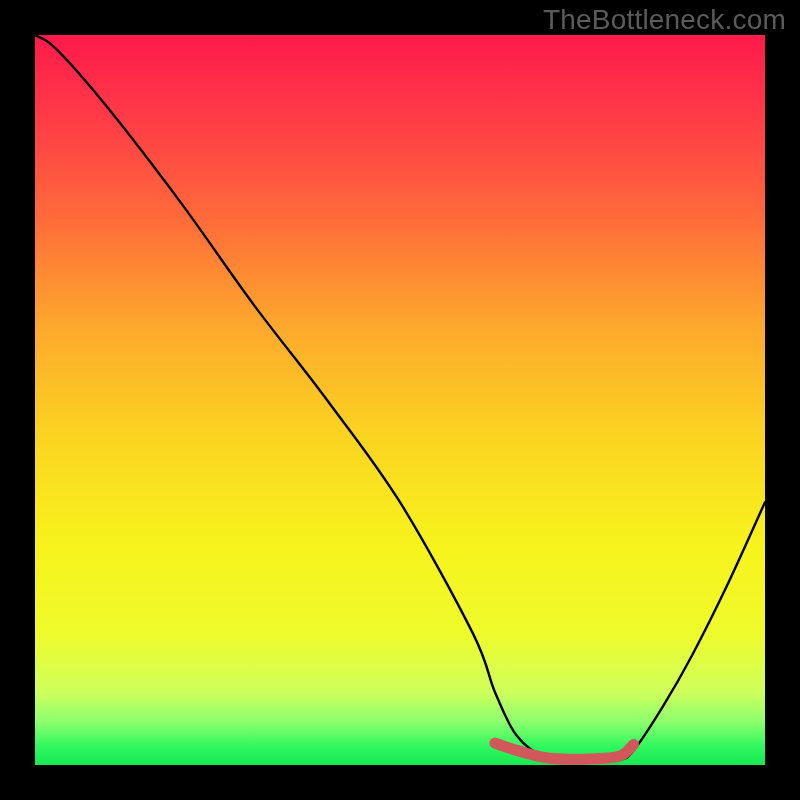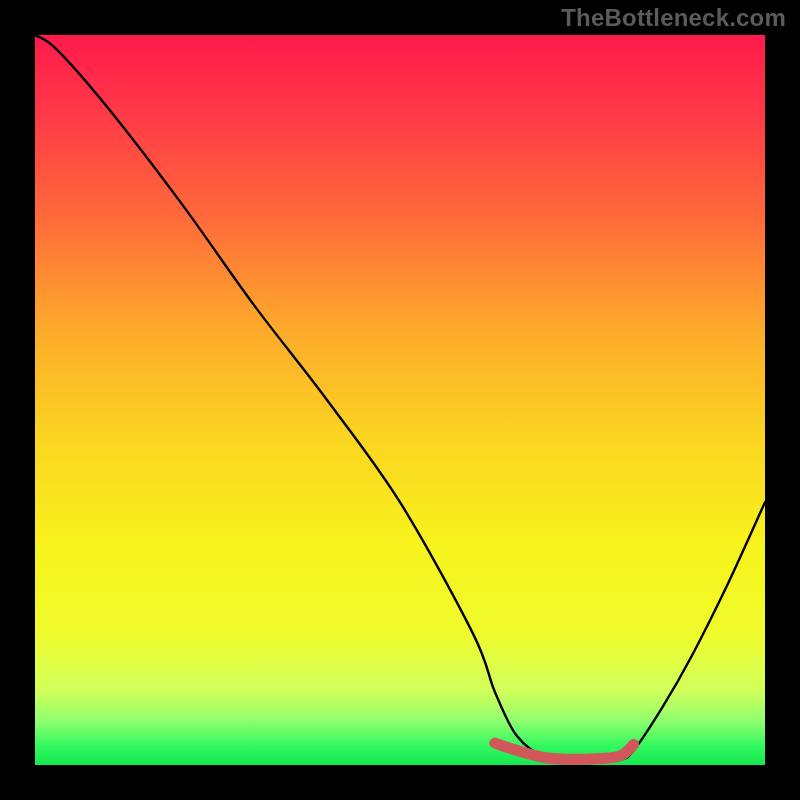--- a/index.html
+++ b/index.html
@@ -10,22 +10,22 @@
     background: #000;
     position: relative;
     overflow: hidden;
     font-family: Arial, Helvetica, sans-serif;
   }
   .watermark {
     position: absolute;
     top: 4px;
     right: 14px;
     color: #5b5b5b;
-    font-size: 24px;
-    font-weight: 700;
+    font-size: 28px;
+    font-weight: 400;
     letter-spacing: 0.2px;
     z-index: 3;
   }
   .plot {
     position: absolute;
     left: 35px;
     top: 35px;
     width: 730px;
     height: 730px;
   }

